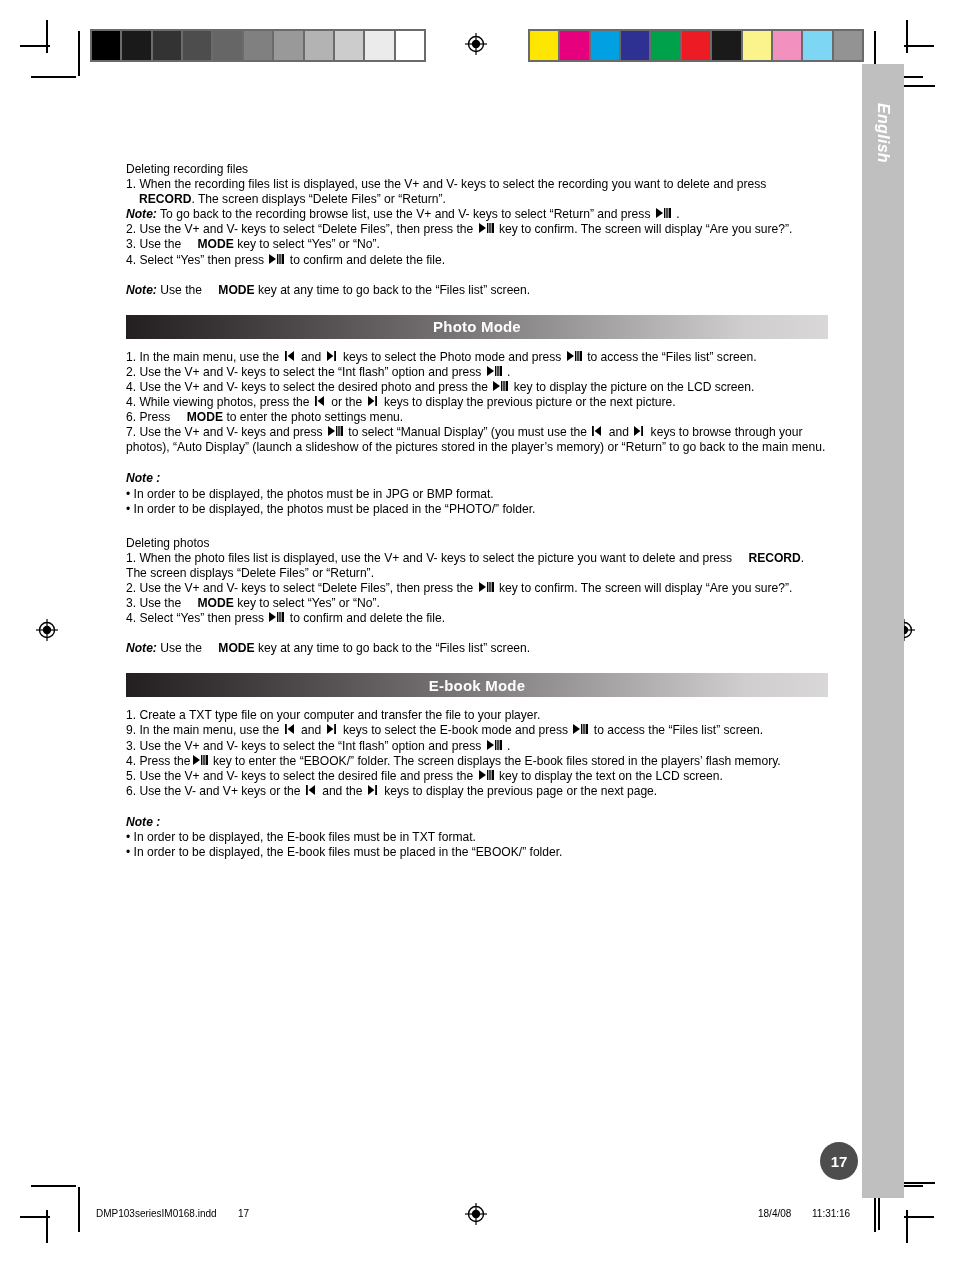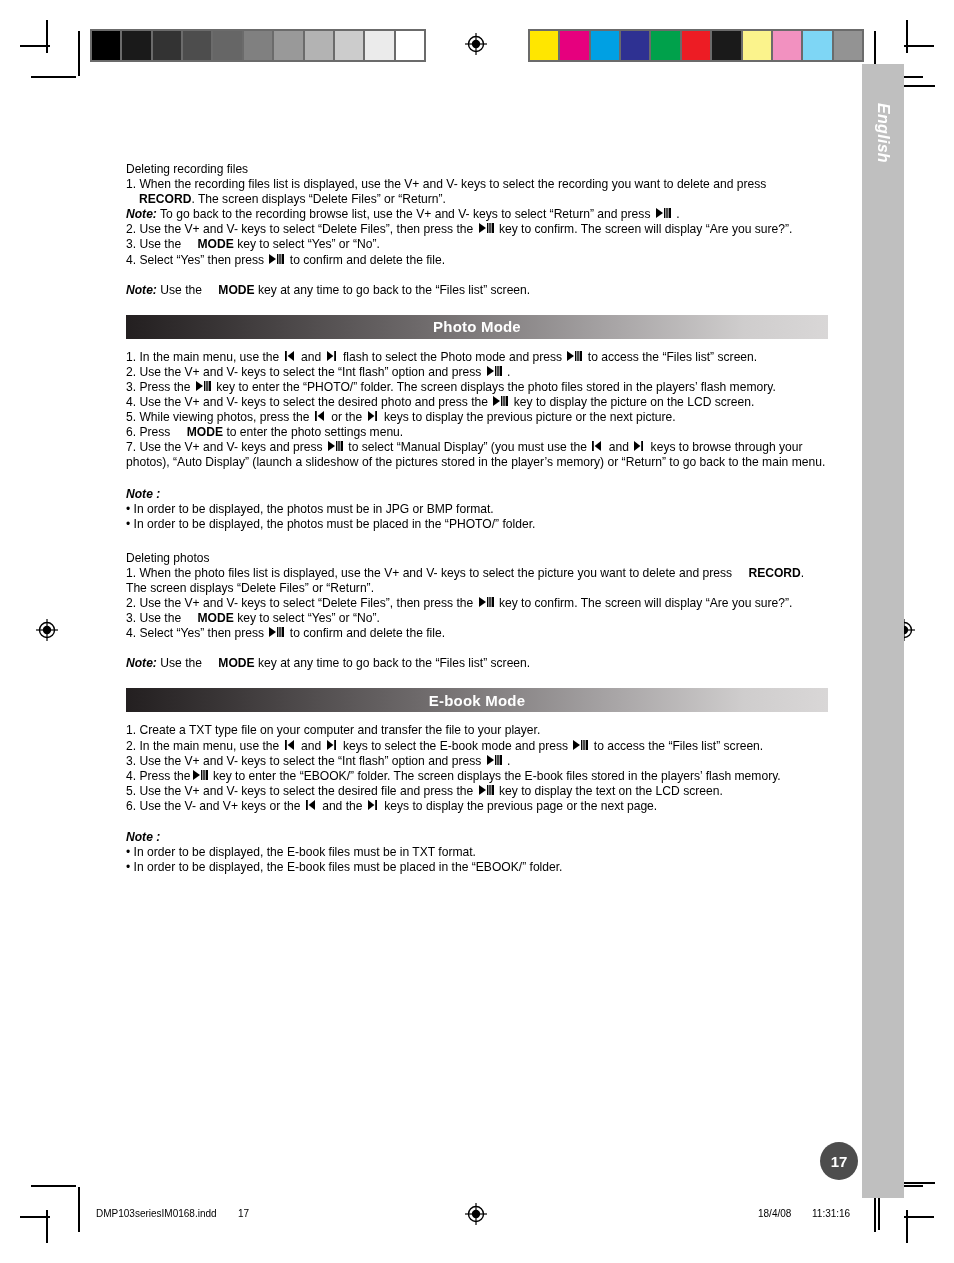--- a/index.html
+++ b/index.html
@@ -279,45 +279,39 @@
 
   <div style="height:11px;"></div>
 
   <div class="body-text">
     <p><span>1. In the main menu, use the </span><span class="key-icon"><svg width="11" height="12" viewBox="0 0 11 12">
             <rect x="0" y="1" width="1.8" height="10" fill="#000"></rect>
             <polygon points="9,1 9,11 2.6,6" fill="#000"></polygon>
           </svg></span><span> and </span><span class="key-icon"><svg width="11" height="12" viewBox="0 0 11 12">
             <polygon points="0,1 0,11 6.4,6" fill="#000"></polygon>
             <rect x="7.2" y="1" width="1.8" height="10" fill="#000"></rect>
-          </svg></span><span> flash to select the Photo mode and press </span><span class="key-icon"><svg width="15" height="12" viewBox="0 0 15 12">
+          </svg></span><span> keys to select the Photo mode and press </span><span class="key-icon"><svg width="15" height="12" viewBox="0 0 15 12">
             <polygon points="0,1 0,11 7,6" fill="#000"></polygon>
             <rect x="8" y="1" width="1.4" height="10" fill="#000"></rect>
             <rect x="10.3" y="1" width="1.4" height="10" fill="#000"></rect>
             <rect x="12.6" y="1" width="2.4" height="10" fill="#000"></rect>
           </svg></span><span> to access the “Files list” screen.</span></p>
     <p><span>2. Use the V+ and V- keys to select the “Int flash” option and press </span><span class="key-icon"><svg width="15" height="12" viewBox="0 0 15 12">
             <polygon points="0,1 0,11 7,6" fill="#000"></polygon>
             <rect x="8" y="1" width="1.4" height="10" fill="#000"></rect>
             <rect x="10.3" y="1" width="1.4" height="10" fill="#000"></rect>
             <rect x="12.6" y="1" width="2.4" height="10" fill="#000"></rect>
           </svg></span><span> .</span></p>
-    <p><span>3. Press the </span><span class="key-icon"><svg width="15" height="12" viewBox="0 0 15 12">
-            <polygon points="0,1 0,11 7,6" fill="#000"></polygon>
-            <rect x="8" y="1" width="1.4" height="10" fill="#000"></rect>
-            <rect x="10.3" y="1" width="1.4" height="10" fill="#000"></rect>
-            <rect x="12.6" y="1" width="2.4" height="10" fill="#000"></rect>
-          </svg></span><span> key to enter the “PHOTO/” folder. The screen displays the photo files stored in the players’ flash memory.</span></p>
     <p><span>4. Use the V+ and V- keys to select the desired photo and press the </span><span class="key-icon"><svg width="15" height="12" viewBox="0 0 15 12">
             <polygon points="0,1 0,11 7,6" fill="#000"></polygon>
             <rect x="8" y="1" width="1.4" height="10" fill="#000"></rect>
             <rect x="10.3" y="1" width="1.4" height="10" fill="#000"></rect>
             <rect x="12.6" y="1" width="2.4" height="10" fill="#000"></rect>
           </svg></span><span> key to display the picture on the LCD screen.</span></p>
-    <p><span>5. While viewing photos, press the </span><span class="key-icon"><svg width="11" height="12" viewBox="0 0 11 12">
+    <p><span>4. While viewing photos, press the </span><span class="key-icon"><svg width="11" height="12" viewBox="0 0 11 12">
             <rect x="0" y="1" width="1.8" height="10" fill="#000"></rect>
             <polygon points="9,1 9,11 2.6,6" fill="#000"></polygon>
           </svg></span><span> or the </span><span class="key-icon"><svg width="11" height="12" viewBox="0 0 11 12">
             <polygon points="0,1 0,11 6.4,6" fill="#000"></polygon>
             <rect x="7.2" y="1" width="1.8" height="10" fill="#000"></rect>
           </svg></span><span> keys to display the previous picture or the next picture.</span></p>
     <p><span>6. Press </span><b>MODE</b><span> to enter the photo settings menu.</span></p>
     <p><span>7. Use the V+ and V- keys and press </span><span class="key-icon"><svg width="15" height="12" viewBox="0 0 15 12">
             <polygon points="0,1 0,11 7,6" fill="#000"></polygon>
             <rect x="8" y="1" width="1.4" height="10" fill="#000"></rect>
@@ -369,21 +363,21 @@
   <div style="height:17px;"></div>
 
   <div class="section-banner">
     <span class="title">E-book Mode</span>
   </div>
 
   <div style="height:11px;"></div>
 
   <div class="body-text">
     <p>1. Create a TXT type file on your computer and transfer the file to your player.</p>
-    <p><span>2. In the main menu, use the </span><span class="key-icon"><svg width="11" height="12" viewBox="0 0 11 12">
+    <p><span>9. In the main menu, use the </span><span class="key-icon"><svg width="11" height="12" viewBox="0 0 11 12">
             <rect x="0" y="1" width="1.8" height="10" fill="#000"></rect>
             <polygon points="9,1 9,11 2.6,6" fill="#000"></polygon>
           </svg></span><span> and </span><span class="key-icon"><svg width="11" height="12" viewBox="0 0 11 12">
             <polygon points="0,1 0,11 6.4,6" fill="#000"></polygon>
             <rect x="7.2" y="1" width="1.8" height="10" fill="#000"></rect>
           </svg></span><span> keys to select the E-book mode and press </span><span class="key-icon"><svg width="15" height="12" viewBox="0 0 15 12">
             <polygon points="0,1 0,11 7,6" fill="#000"></polygon>
             <rect x="8" y="1" width="1.4" height="10" fill="#000"></rect>
             <rect x="10.3" y="1" width="1.4" height="10" fill="#000"></rect>
             <rect x="12.6" y="1" width="2.4" height="10" fill="#000"></rect>

